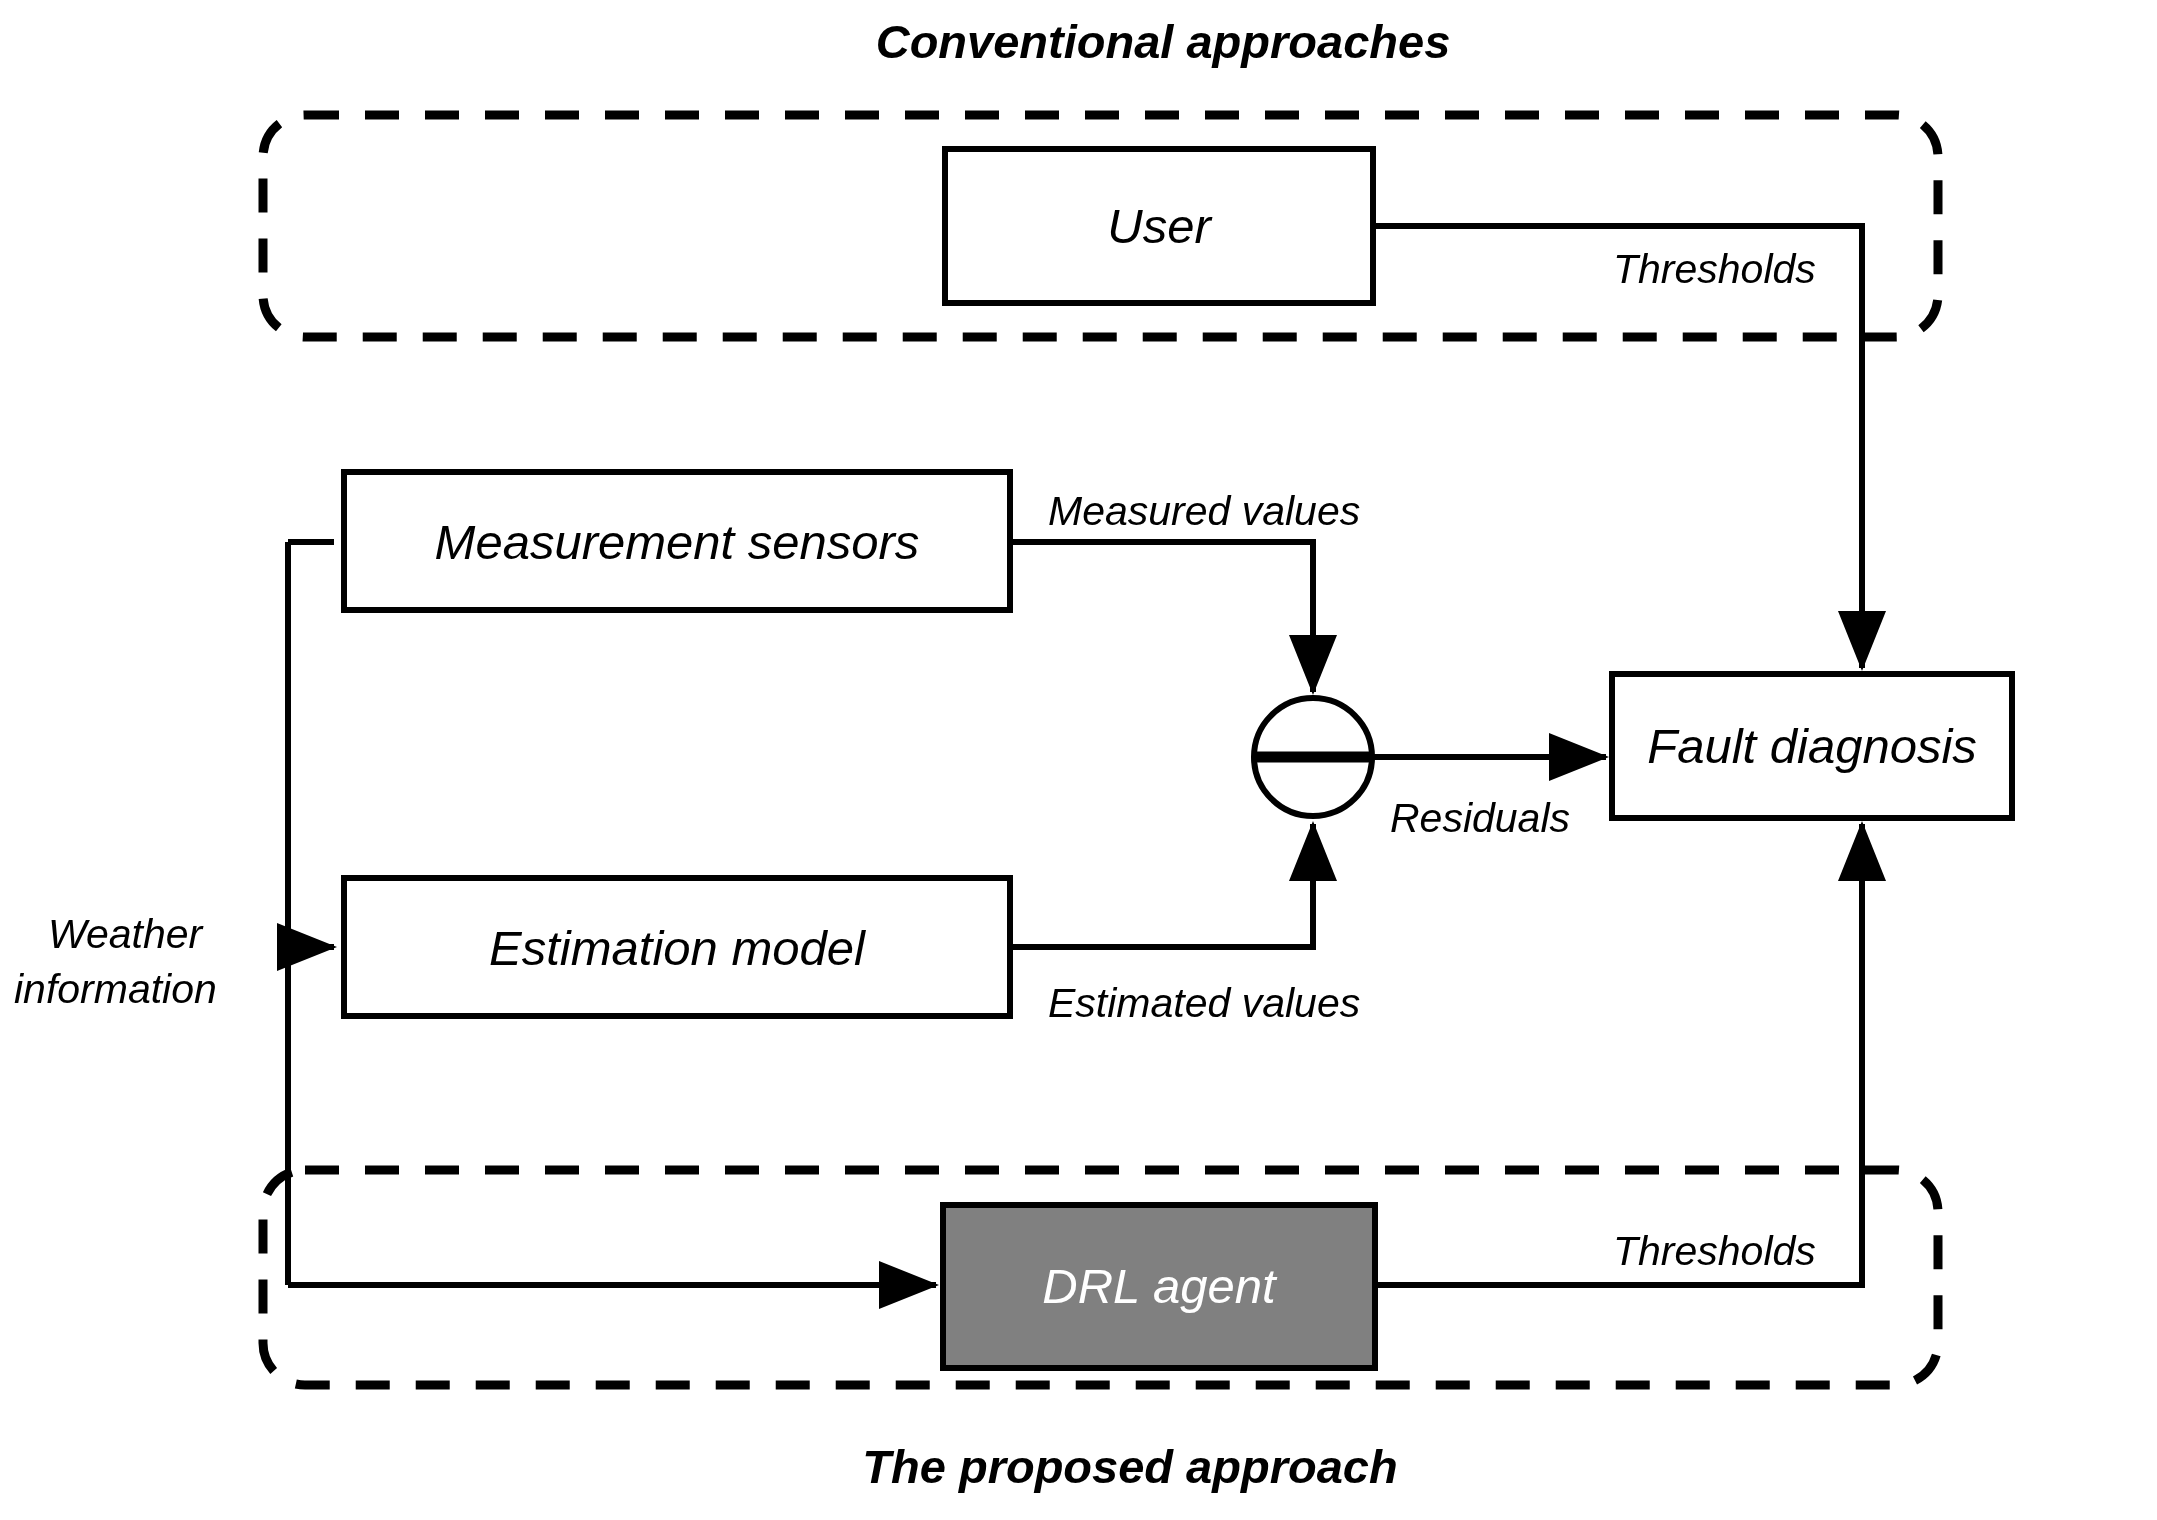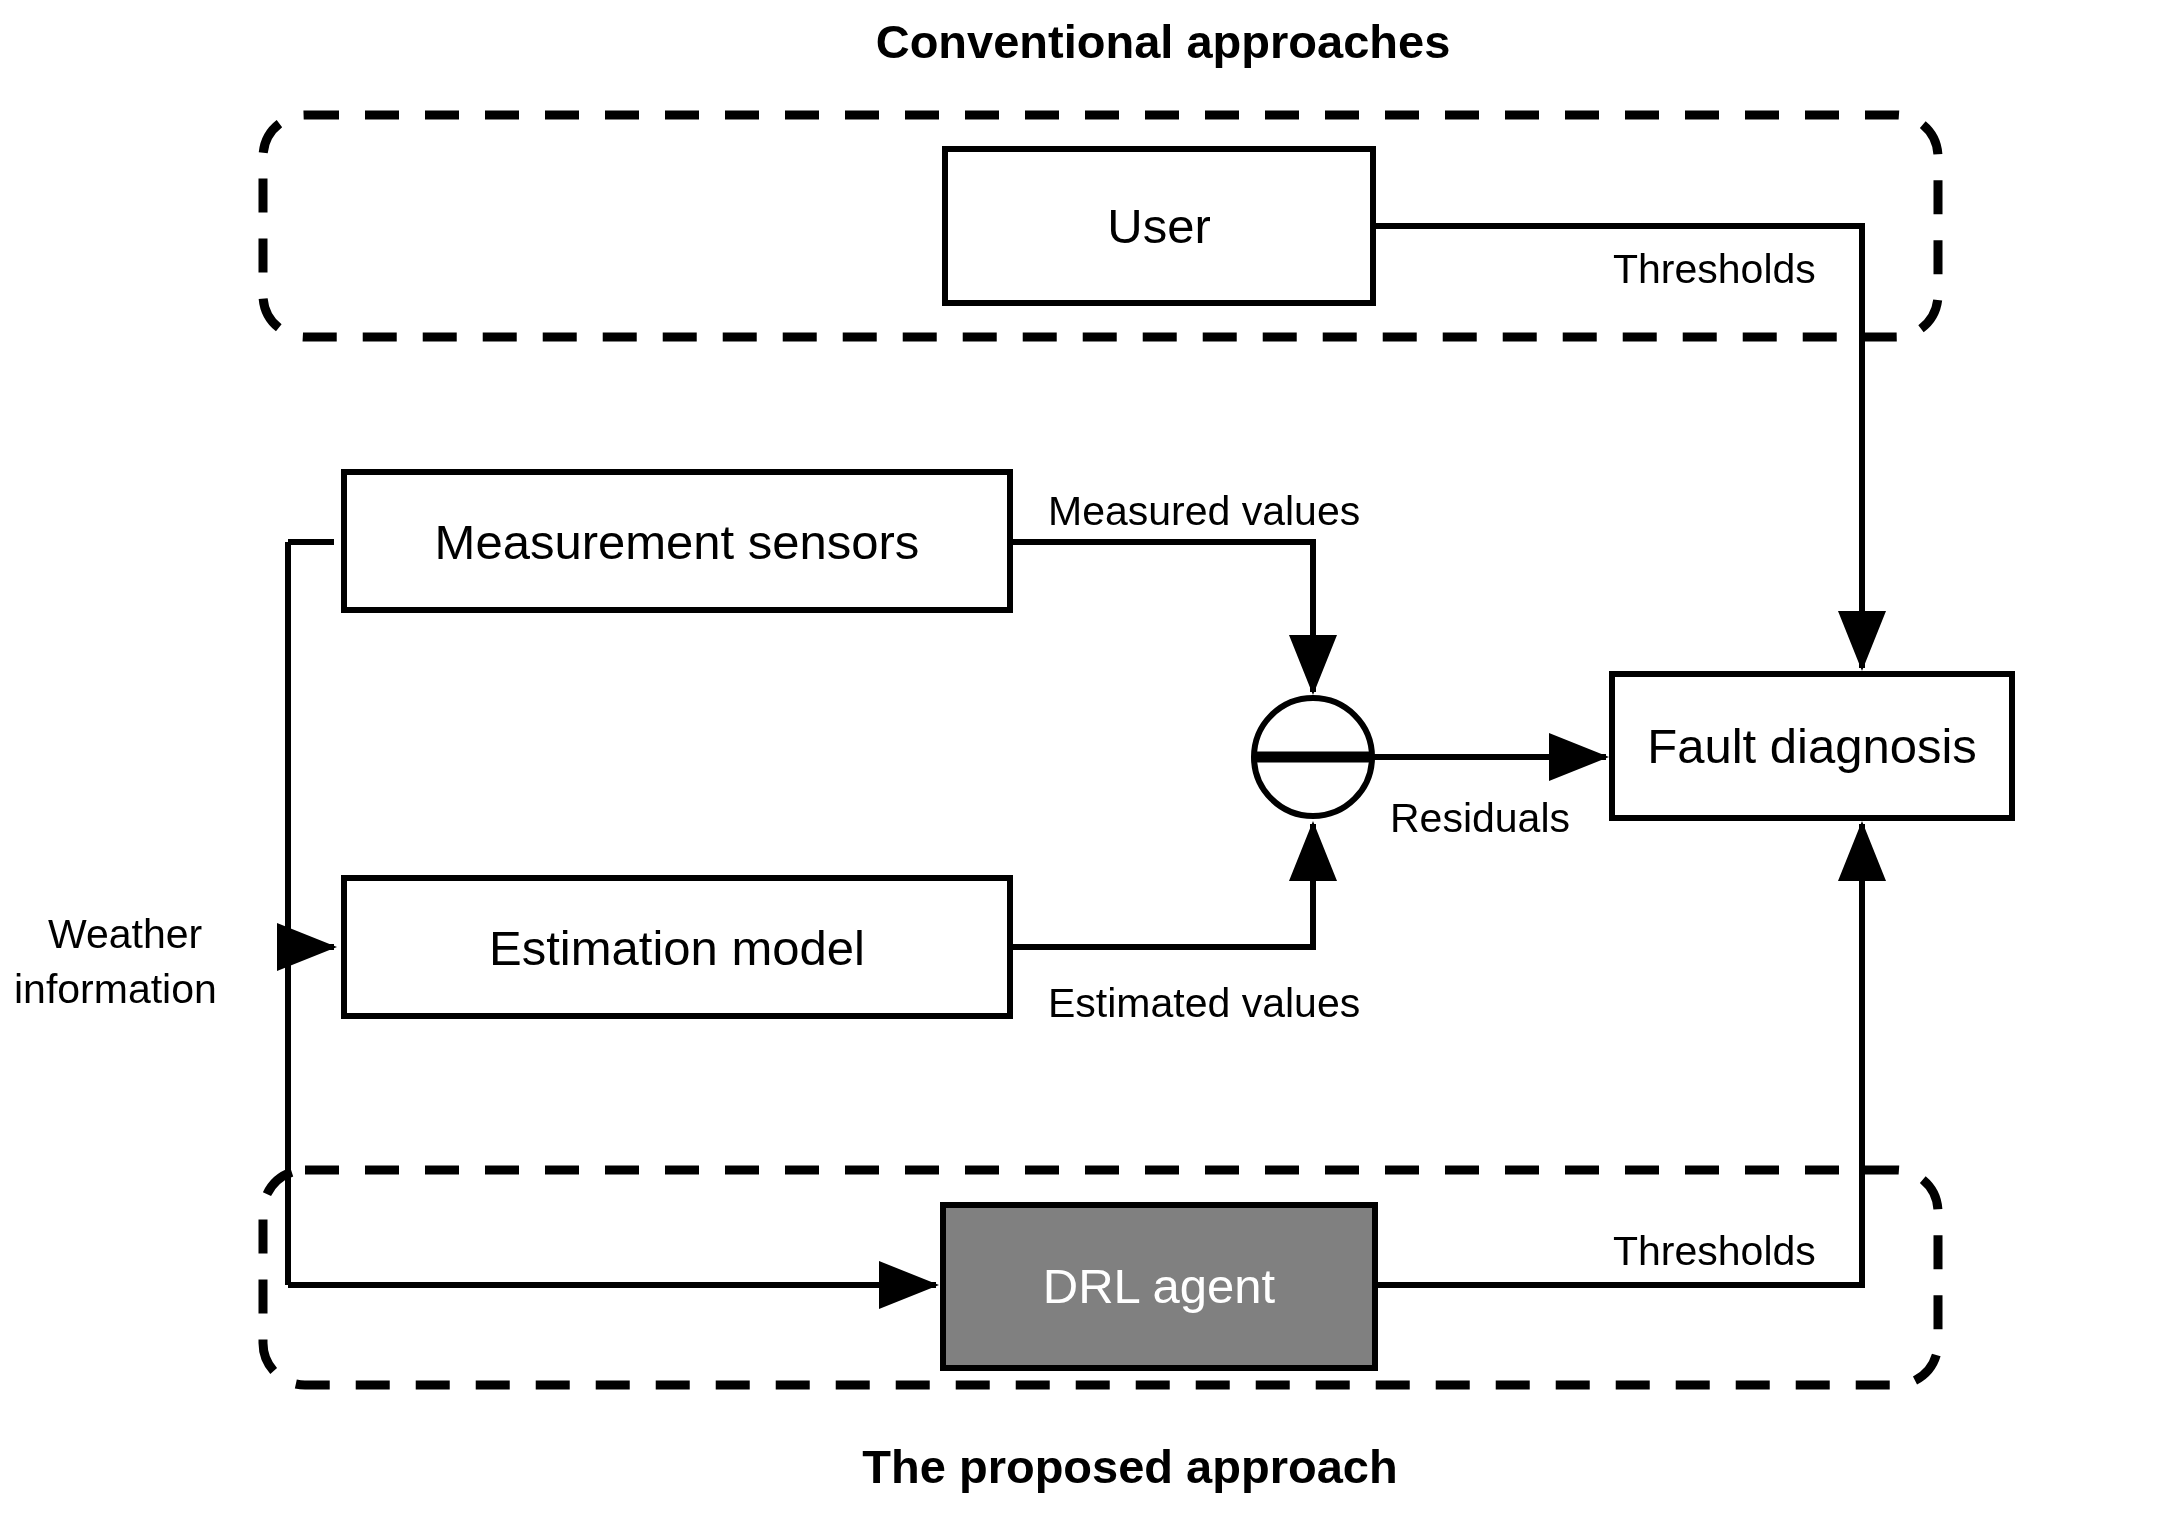--- a/index.html
+++ b/index.html
@@ -10,20 +10,21 @@
   body {
     width: 2157px;
     height: 1520px;
     font-family: "Liberation Sans", sans-serif;
     overflow: hidden;
   }
   #diagram-root {
     position: relative;
     width: 2157px;
     height: 1344px;
+    font-style: italic;
   }
   svg.diagram {
     display: block;
     width: 2157px;
     height: 1520px;
   }
   .box-rect {
     fill: #ffffff;
     stroke: #000000;
     stroke-width: 6;

